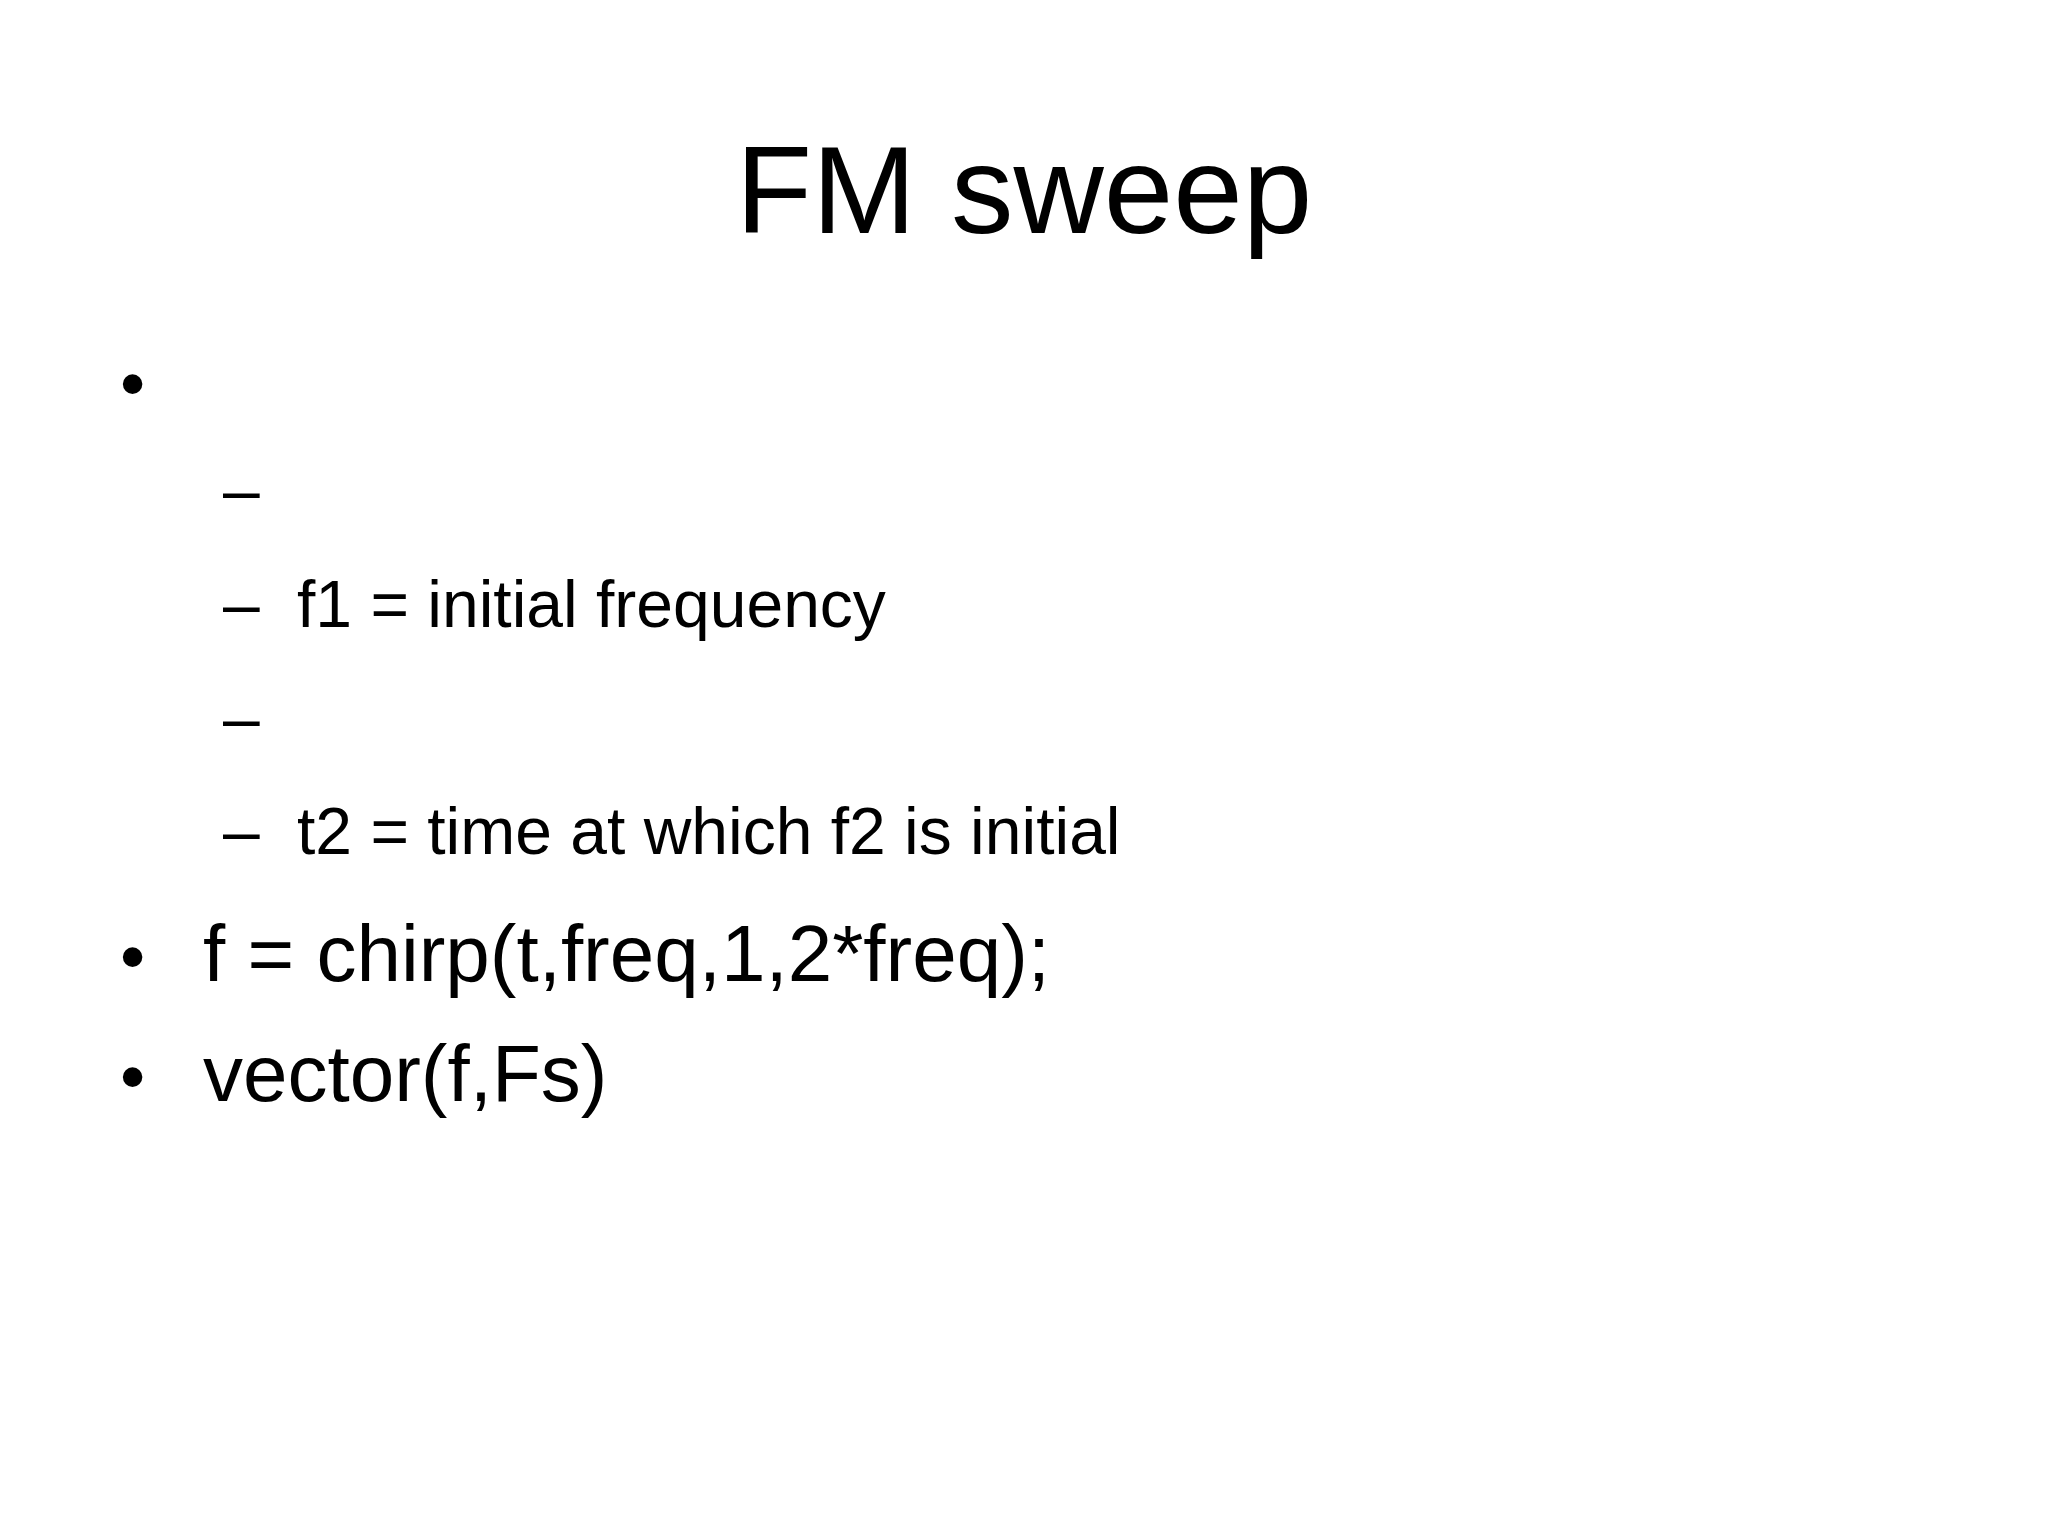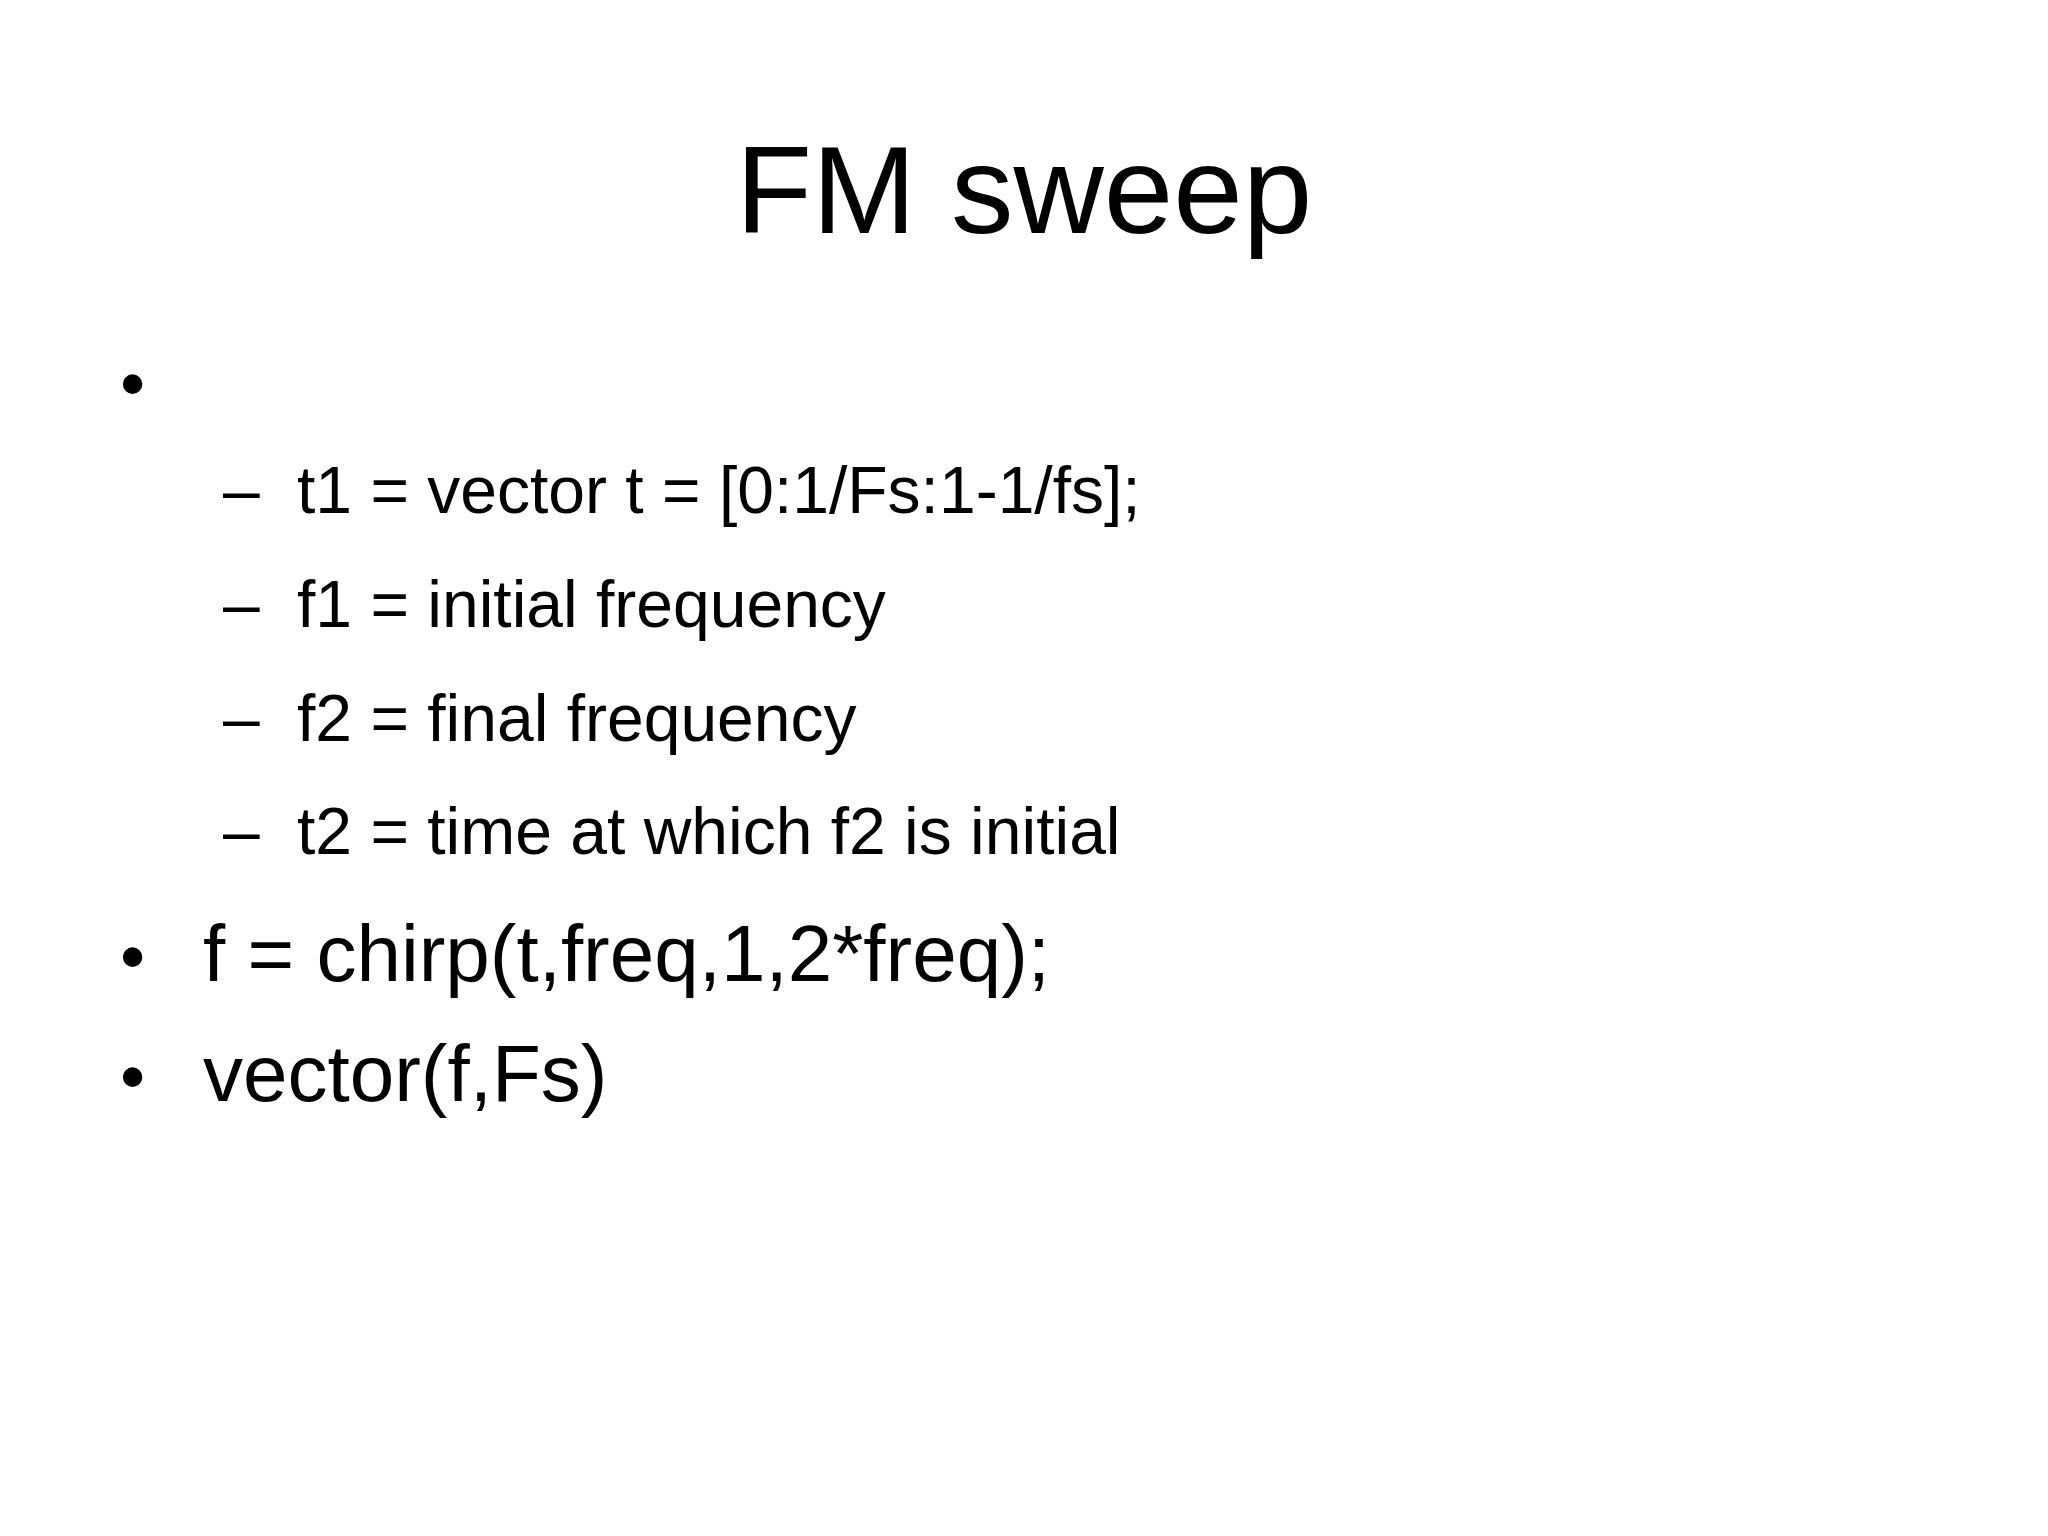--- a/index.html
+++ b/index.html
@@ -70,31 +70,29 @@
   <div class="title">FM sweep</div>
 
   <div class="content">
 
     <div class="bullet-item l1">
       <span class="marker">•</span>
     </div>
 
     <div class="bullet-item l2">
       <span class="marker">–</span>
-      <span class="text">t1 = vector t = [0:1/Fs:1-1/fs];</span>
     </div>
 
     <div class="bullet-item l2">
       <span class="marker">–</span>
       <span class="text">f1 = initial frequency</span>
     </div>
 
     <div class="bullet-item l2">
       <span class="marker">–</span>
-      <span class="text">f2 = final frequency</span>
     </div>
 
     <div class="bullet-item l2">
       <span class="marker">–</span>
       <span class="text">t2 = time at which f2 is initial</span>
     </div>
 
     <div class="bullet-item l1">
       <span class="marker">•</span>
       <span class="text">f = chirp(t,freq,1,2*freq);</span>

